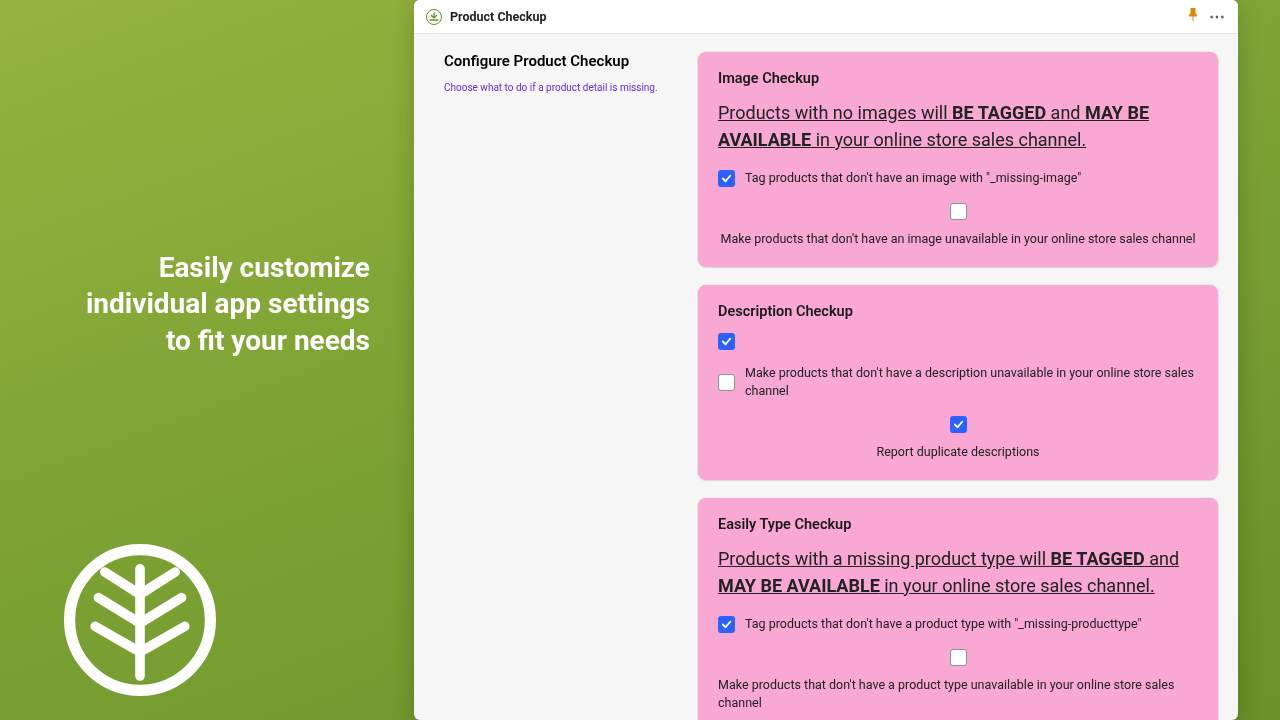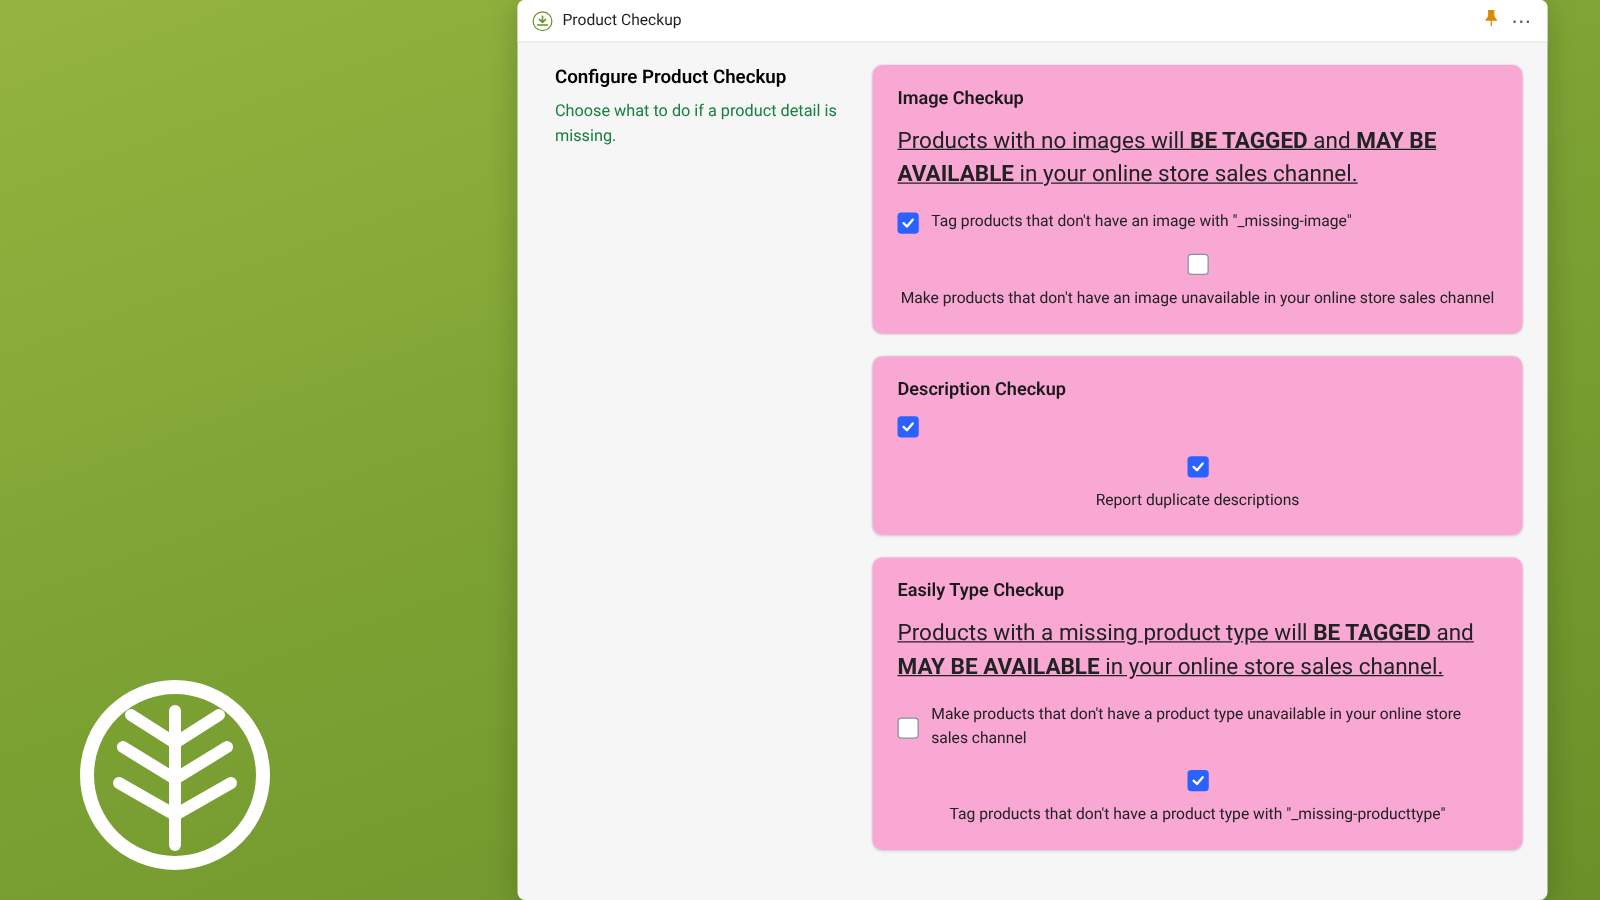--- a/index.html
+++ b/index.html
@@ -36,20 +36,21 @@
     display: flex;
     flex-direction: column;
   }
   .panel-header {
     height: 34px;
     display: flex;
     align-items: center;
     padding: 0 12px;
     border-bottom: 1px solid #e1e3e5;
     background: #fff;
+    font-weight: bold;
   }
   .panel-header .app-icon {
     width: 16px; height: 16px;
     border-radius: 50%;
     border: 1.5px solid #6a9029;
     display: flex; align-items: center; justify-content: center;
     margin-right: 8px;
     color: #6a9029;
     font-size: 10px;
   }
@@ -59,21 +60,21 @@
   .panel-header .dots { color: #5c5c5c; font-size: 16px; letter-spacing: 1px; cursor: pointer; }
   .panel-body {
     flex: 1;
     display: flex;
     padding: 18px 20px 0 30px;
     gap: 24px;
     overflow: hidden;
   }
   .left-col { width: 230px; flex-shrink: 0; }
   .left-col h3 { font-size: 15px; font-weight: 600; color: #000000; margin-bottom: 10px; }
-  .left-col p { font-size: 13px; color: #15803d; line-height: 1.5; }
+  .left-col p { font-size: 10px; color: #6d28d9; line-height: 1.5; }
   .right-col { flex: 1; display: flex; flex-direction: column; gap: 18px; }
   .card {
     background: #f9a8d4;
     border-radius: 8px;
     box-shadow: 0 0 0 1px rgba(0,0,0,0.05), 0 1px 2px rgba(0,0,0,0.08);
     padding: 18px 20px;
   }
   .card h4 { font-size: 14.5px; font-weight: 600; color: #1a1a1a; margin-bottom: 12px; }
   .card-desc { font-size: 18px; color: #202223; line-height: 1.5; margin-bottom: 16px; text-decoration: underline; }
   .card-desc b { font-weight: 700; }
@@ -99,20 +100,25 @@
     background: #fff;
     border: 1.5px solid #8c9196;
   }
   .check-label { font-size: 12.5px; color: #202223; line-height: 1.5; }
 </style>
 </head>
 <body>
 
 <div class="bg">
 
+  <div class="promo-text">
+    <div>Easily customize</div>
+    <div>individual app settings</div>
+    <div>to fit your needs</div>
+  </div>
 
   <div class="logo">
     <svg viewBox="0 0 100 100" width="160" height="160">
       <circle cx="50" cy="50" r="44" fill="none" stroke="#fff" stroke-width="7"></circle>
       <line x1="50" y1="18" x2="50" y2="85" stroke="#fff" stroke-width="6" stroke-linecap="round"></line>
       <line x1="50" y1="34" x2="28" y2="20" stroke="#fff" stroke-width="6" stroke-linecap="round"></line>
       <line x1="50" y1="34" x2="72" y2="20" stroke="#fff" stroke-width="6" stroke-linecap="round"></line>
       <line x1="50" y1="52" x2="24" y2="36" stroke="#fff" stroke-width="6" stroke-linecap="round"></line>
       <line x1="50" y1="52" x2="76" y2="36" stroke="#fff" stroke-width="6" stroke-linecap="round"></line>
       <line x1="50" y1="70" x2="22" y2="54" stroke="#fff" stroke-width="6" stroke-linecap="round"></line>
@@ -164,41 +170,45 @@
           <div class="card">
             <h4>Description Checkup</h4>
             <div class="check-row">
               <div class="checkbox checked">
                 <svg width="11" height="11" viewBox="0 0 12 12">
                   <path d="M2 6 L5 9 L10 3" stroke="#fff" stroke-width="2" fill="none" stroke-linecap="round" stroke-linejoin="round"></path>
                 </svg>
               </div>
             </div>
             <div class="check-row">
+              <div class="checkbox unchecked"></div>
+              <div class="check-label">Make products that don't have a description unavailable in your online store sales channel</div>
+            </div>
+            <div class="check-row">
               <div class="checkbox checked">
                 <svg width="11" height="11" viewBox="0 0 12 12">
                   <path d="M2 6 L5 9 L10 3" stroke="#fff" stroke-width="2" fill="none" stroke-linecap="round" stroke-linejoin="round"></path>
                 </svg>
               </div>
               <div class="check-label">Report duplicate descriptions</div>
             </div>
           </div>
           <div class="card">
             <h4>Easily Type Checkup</h4>
             <p class="card-desc">Products with a missing product type will <b>BE TAGGED</b> and <b>MAY BE AVAILABLE</b> in your online store sales channel.</p>
             <div class="check-row">
+              <div class="checkbox checked">
+                <svg width="11" height="11" viewBox="0 0 12 12">
+                  <path d="M2 6 L5 9 L10 3" stroke="#fff" stroke-width="2" fill="none" stroke-linecap="round" stroke-linejoin="round"></path>
+                </svg>
+              </div>
+              <div class="check-label">Tag products that don't have a product type with "_missing-producttype"</div>
+            </div>
+            <div class="check-row">
               <div class="checkbox unchecked"></div>
               <div class="check-label">Make products that don't have a product type unavailable in your online store sales channel</div>
-            </div>
-            <div class="check-row">
-              <div class="checkbox checked">
-                <svg width="11" height="11" viewBox="0 0 12 12">
-                  <path d="M2 6 L5 9 L10 3" stroke="#fff" stroke-width="2" fill="none" stroke-linecap="round" stroke-linejoin="round"></path>
-                </svg>
-              </div>
-              <div class="check-label">Tag products that don't have a product type with "_missing-producttype"</div>
             </div>
           </div>
         </div>
     </div>
   </div>
 
 </div>
 
 </body></html>

